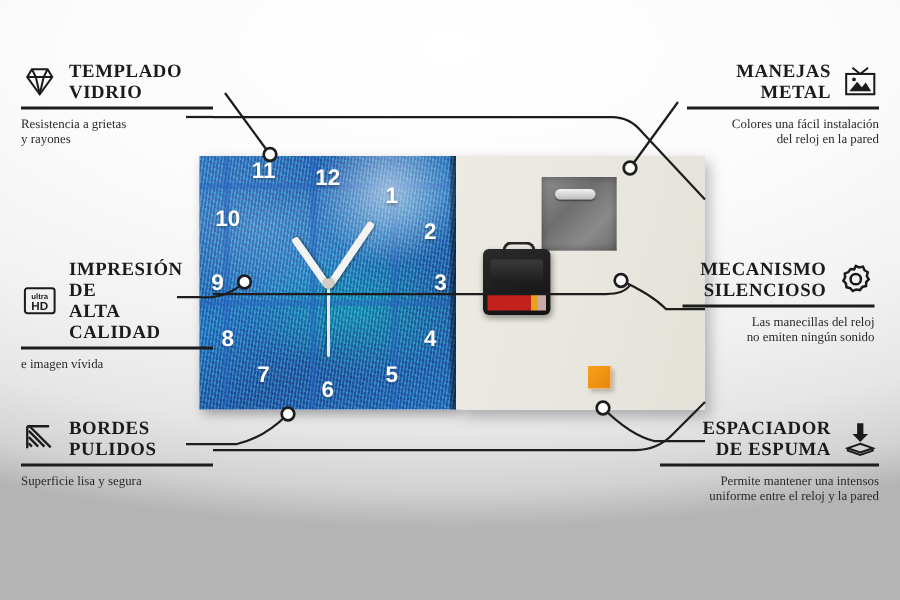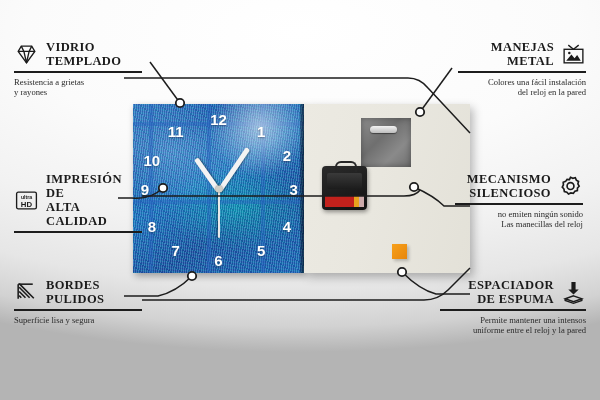--- a/index.html
+++ b/index.html
@@ -110,22 +110,22 @@
       <span class="num" style="left:50%;top:15px">12</span>
       <span class="num" style="left:75%;top:27px">1</span>
       <span class="num" style="left:90%;top:51px">2</span>
       <span class="num" style="left:94%;top:50%">3</span>
       <span class="num" style="left:90%;top:122px">4</span>
       <span class="num" style="left:75%;top:146px">5</span>
       <span class="num" style="left:50%;top:156px">6</span>
       <span class="num" style="left:25%;top:146px">7</span>
       <span class="num" style="left:11%;top:122px">8</span>
       <span class="num" style="left:7%;top:50%">9</span>
-      <span class="num" style="left:11%;top:56px">10</span>
-      <span class="num" style="left:25%;top:27px">11</span>
+      <span class="num" style="left:11%;top:42px">10</span>
+      <span class="num" style="left:25%;top:10px">11</span>
 
       <div class="hand" id="hand-hour"></div>
       <div class="hand" id="hand-min"></div>
       <div class="hand" id="hand-sec"></div>
       <div id="pivot"></div>
       <div class="edge"></div>
     </div>
 
     <div class="panel" id="back">
       <div id="hanger">
@@ -167,22 +167,22 @@
 
   <div class="cal left" id="c-vidrio">
     <div class="hdr">
       <span class="ico">
         <svg viewBox="0 0 24 24" fill="none" stroke="#1b1b1b" stroke-width="1.3">
           <path d="M4 9 L12 20 L20 9 L17 4 H7 Z"></path>
           <path d="M4 9 H20 M7 4 L9.5 9 L12 20 M17 4 L14.5 9 L12 20"></path>
         </svg>
       </span>
       <div>
+        <div class="ttl">TEMPLADO</div>
         <div class="ttl">VIDRIO</div>
-        <div class="ttl">TEMPLADO</div>
       </div>
     </div>
     <div class="rule"></div>
     <div class="desc">Resistencia a grietas</div>
     <div class="desc">y rayones</div>
   </div>
 
   <div class="cal left" id="c-impresion">
     <div class="hdr">
       <span class="ico">
@@ -191,20 +191,21 @@
           <text x="12" y="11" font-family="Liberation Sans, sans-serif" font-size="5" font-weight="700" text-anchor="middle" fill="#1b1b1b">ultra</text>
           <text x="12" y="18" font-family="Liberation Sans, sans-serif" font-size="7.5" font-weight="700" text-anchor="middle" fill="#1b1b1b">HD</text>
         </svg>
       </span>
       <div>
         <div class="ttl">IMPRESIÓN DE</div>
         <div class="ttl">ALTA CALIDAD</div>
       </div>
     </div>
     <div class="rule"></div>
+    <div class="desc">e imagen vívida</div>
   </div>
 
   <div class="cal left" id="c-bordes">
     <div class="hdr">
       <span class="ico">
         <svg viewBox="0 0 24 24" fill="none" stroke="#1b1b1b" stroke-width="1.5">
           <path d="M4 5 L16 5 L4 17 Z" fill="#1b1b1b" stroke="none" opacity="0"></path>
           <path d="M4 4 L18 4"></path>
             <path d="M4 4 L4 18"></path>
           <path d="M5 7 L15 17 M5 11 L11 17 M5 15 L7 17 M5 3.5 L19 17.5"></path>
@@ -249,22 +250,22 @@
         <svg viewBox="0 0 24 24" fill="none" stroke="#1b1b1b" stroke-width="1.6">
           <path d="M12 3.2 L14.2 4.1 L16.6 3.6 L17.6 5.9 L19.7 7.2 L19.1 9.6 L20.3 11.7
                    L18.7 13.5 L18.6 16 L16.2 16.6 L14.7 18.6 L12.3 18.2 L10.1 19.2
                    L8.5 17.4 L6.1 16.8 L5.7 14.4 L4.1 12.6 L5.2 10.4 L5 8 L7.3 7.1
                    L8.7 5.1 L11 5.4 Z"></path>
           <circle cx="12" cy="11.6" r="3.3"></circle>
         </svg>
       </span>
     </div>
     <div class="rule"></div>
+    <div class="desc">Las manecillas del reloj</div>
     <div class="desc">no emiten ningún sonido</div>
-    <div class="desc">Las manecillas del reloj</div>
   </div>
 
   <div class="cal right" id="c-espaciador">
     <div class="hdr">
       <div>
         <div class="ttl">ESPACIADOR</div>
         <div class="ttl">DE ESPUMA</div>
       </div>
       <span class="ico">
         <svg viewBox="0 0 24 24" fill="none" stroke="#1b1b1b" stroke-width="1.3">

